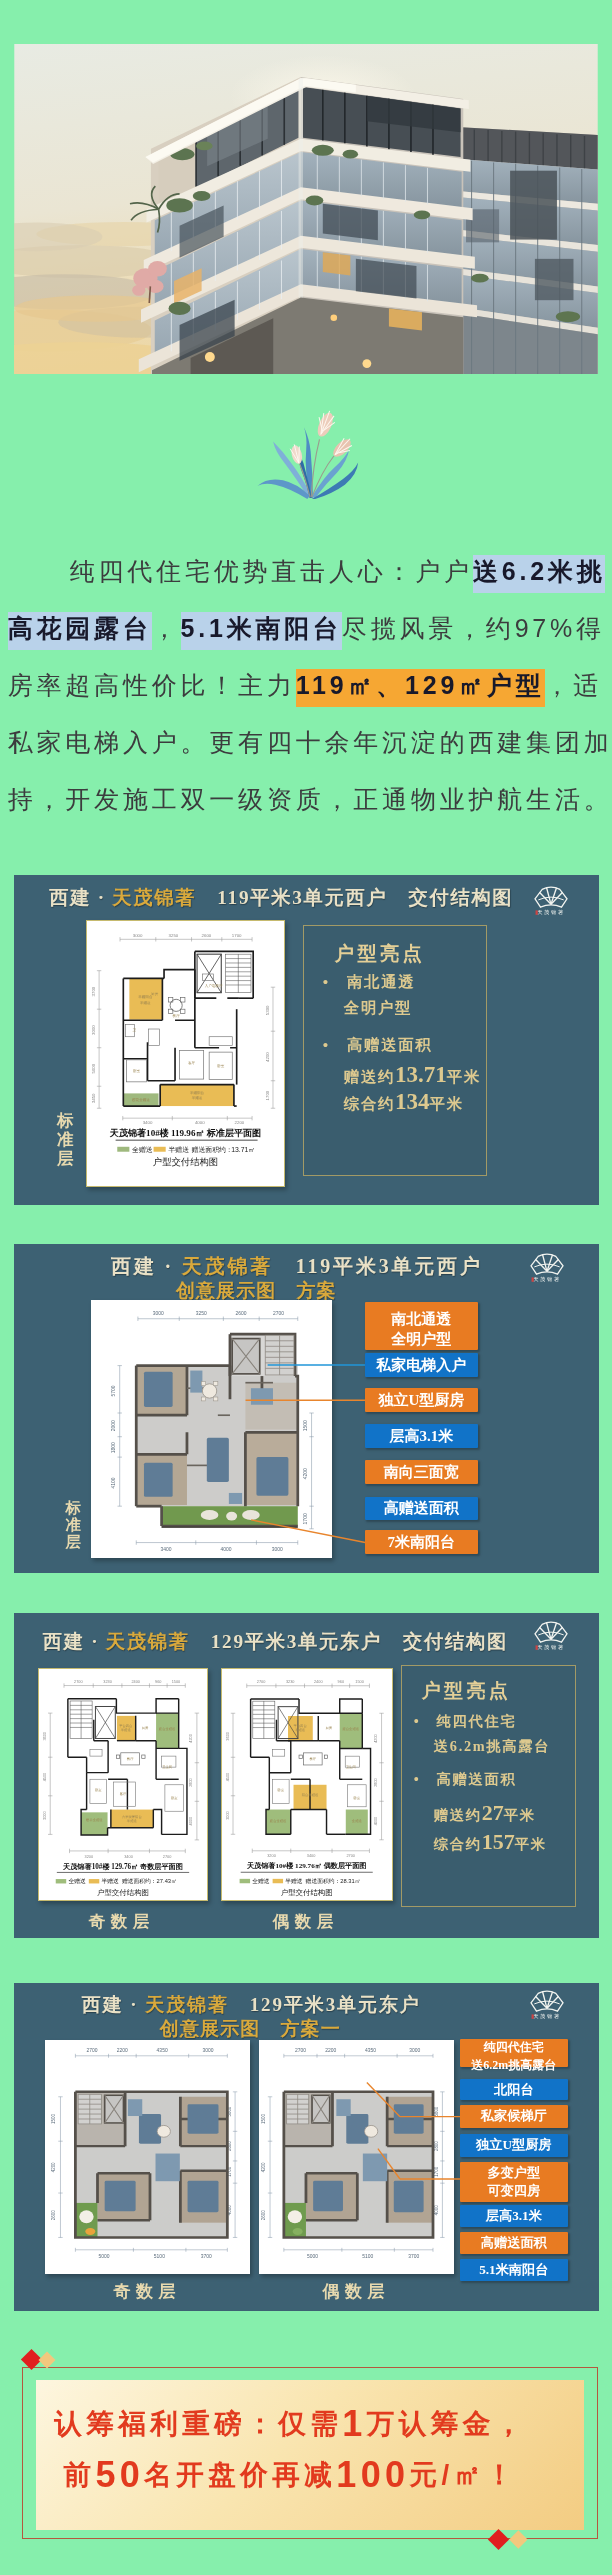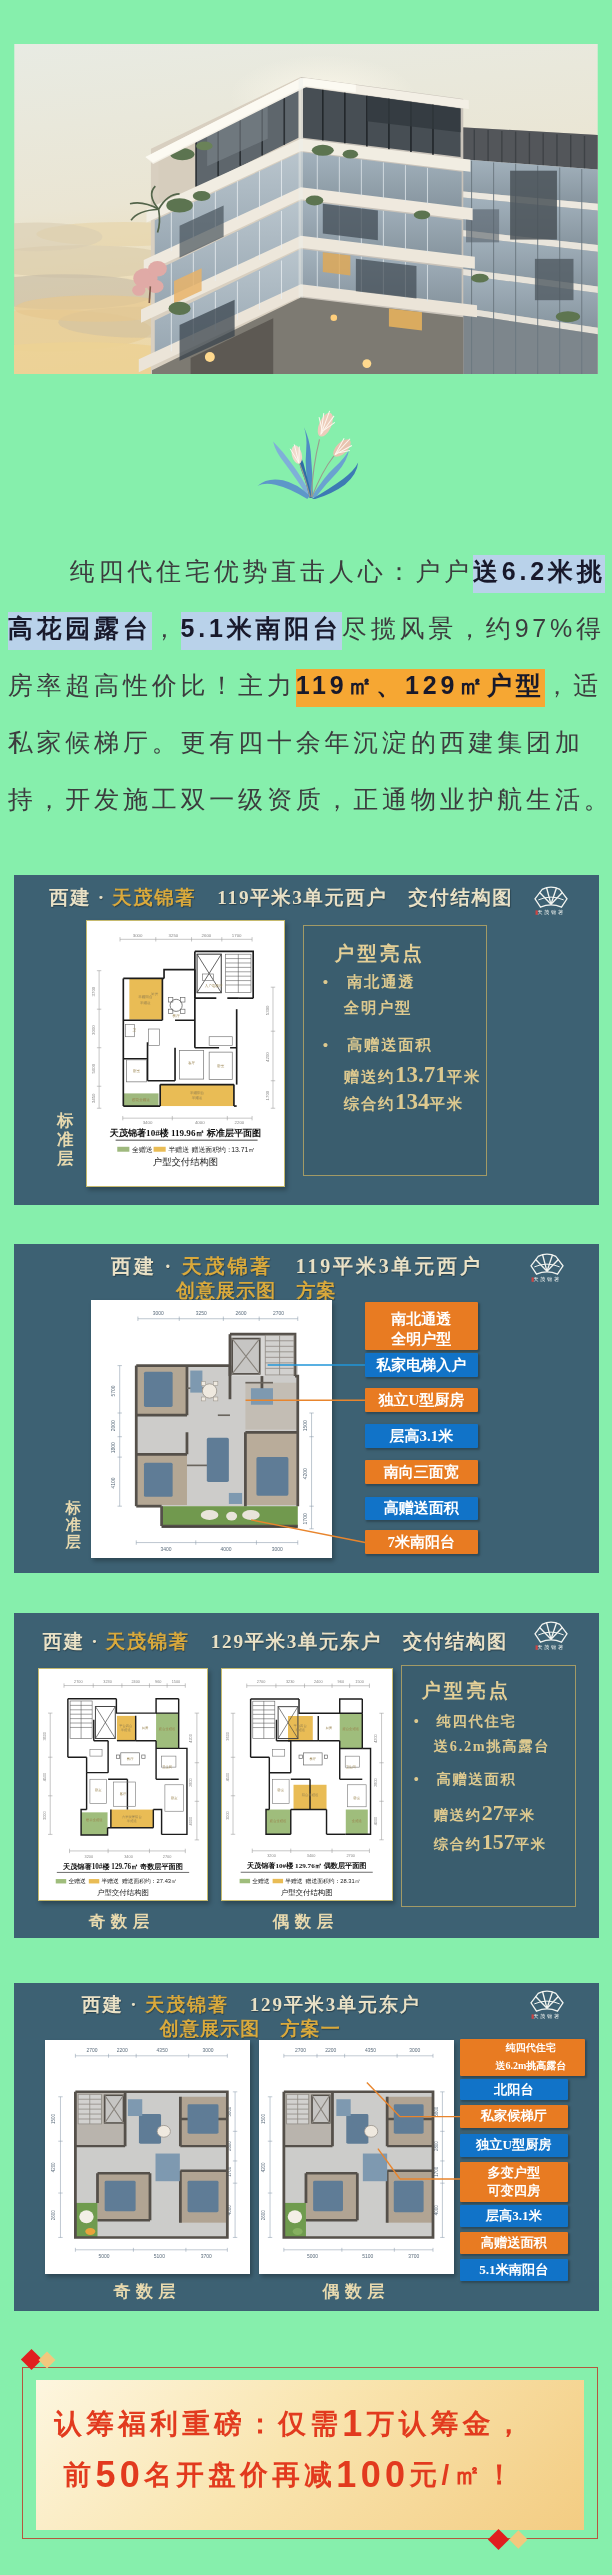--- a/index.html
+++ b/index.html
@@ -291,21 +291,21 @@
           </g>
 </g>
 </svg>
 </div>
 
 <div class="abs" style="left:7.7px;top:543px;width:599px;font-size:25px;line-height:57px;
  color:#3c3c3e;letter-spacing:3.8px;font-weight:500;white-space:nowrap;">
 <div><span style="padding-left:62px;"></span>纯四代住宅优势直击人心：户户<b class="hb">送6.2米挑</b></div>
 <div><b class="hb">高花园露台</b>，<b class="hb">5.1米南阳台</b>尽揽风景，约97%得</div>
 <div>房率超高性价比！主力<b class="ho">119㎡、129㎡户型</b>，适</div>
-<div>私家候梯厅。更有四十余年沉淀的西建集团加</div>
+<div>私家电梯入户。更有四十余年沉淀的西建集团加</div>
 <div>持，开发施工双一级资质，正通物业护航生活。</div>
 </div>
 
 <div class="card" style="top:875px;height:330px;">
 
   <div class="ctitle" style="top:8.8px;left:-25px;">西建 · <span class="gold">天茂锦著</span>　119平米3单元西户　交付结构图</div>
 
   <div class="abs" style="left:517px;top:10px;">
   <svg width="40" height="32" viewBox="0 0 72 58">
     <g stroke="#f2f4f0" fill="none" stroke-width="2.4">
@@ -1203,21 +1203,21 @@
   </svg>
   </div>
 
   <svg class="abs" style="left:0;top:0;" width="585" height="328" viewBox="0 0 1061 594">
     <line x1="700" y1="242" x2="809" y2="242" stroke="#e8852d" stroke-width="2.5"></line>
     <line x1="700" y1="355" x2="809" y2="355" stroke="#e8852d" stroke-width="2.5"></line>
     <line x1="640" y1="180" x2="700" y2="242" stroke="#e8852d" stroke-width="2.5"></line>
     <line x1="660" y1="300" x2="700" y2="355" stroke="#e8852d" stroke-width="2.5"></line>
   </svg>
 
-  <div class="tagrow tag-o" style="left:446px;top:56px;width:108px;height:37px;font-size:10px;line-height:17.7px;padding-left:17px;">纯四代住宅<br>送6.2m挑高露台</div>
+  <div class="tagrow tag-o" style="left:446px;top:56px;width:108px;height:28px;font-size:12px;line-height:17.7px;">纯四代住宅<br>送6.2m挑高露台</div>
 
   <div class="tagrow tag-b" style="left:446px;top:96px;width:108px;height:21px;font-size:13.2px;line-height:21px;">北阳台</div>
 
   <div class="tagrow tag-o" style="left:446px;top:122px;width:108px;height:22.6px;font-size:13.2px;line-height:22.6px;">私家候梯厅</div>
 
   <div class="tagrow tag-b" style="left:446px;top:151px;width:108px;height:22.6px;font-size:13.2px;line-height:22.6px;">独立U型厨房</div>
 
   <div class="tagrow tag-o" style="left:446px;top:179px;width:108px;height:38px;font-size:13.2px;line-height:18px;padding-top:2px;">多变户型<br>可变四房</div>
 
   <div class="tagrow tag-b" style="left:446px;top:222px;width:108px;height:21.5px;font-size:13.2px;line-height:21.5px;">层高3.1米</div>

